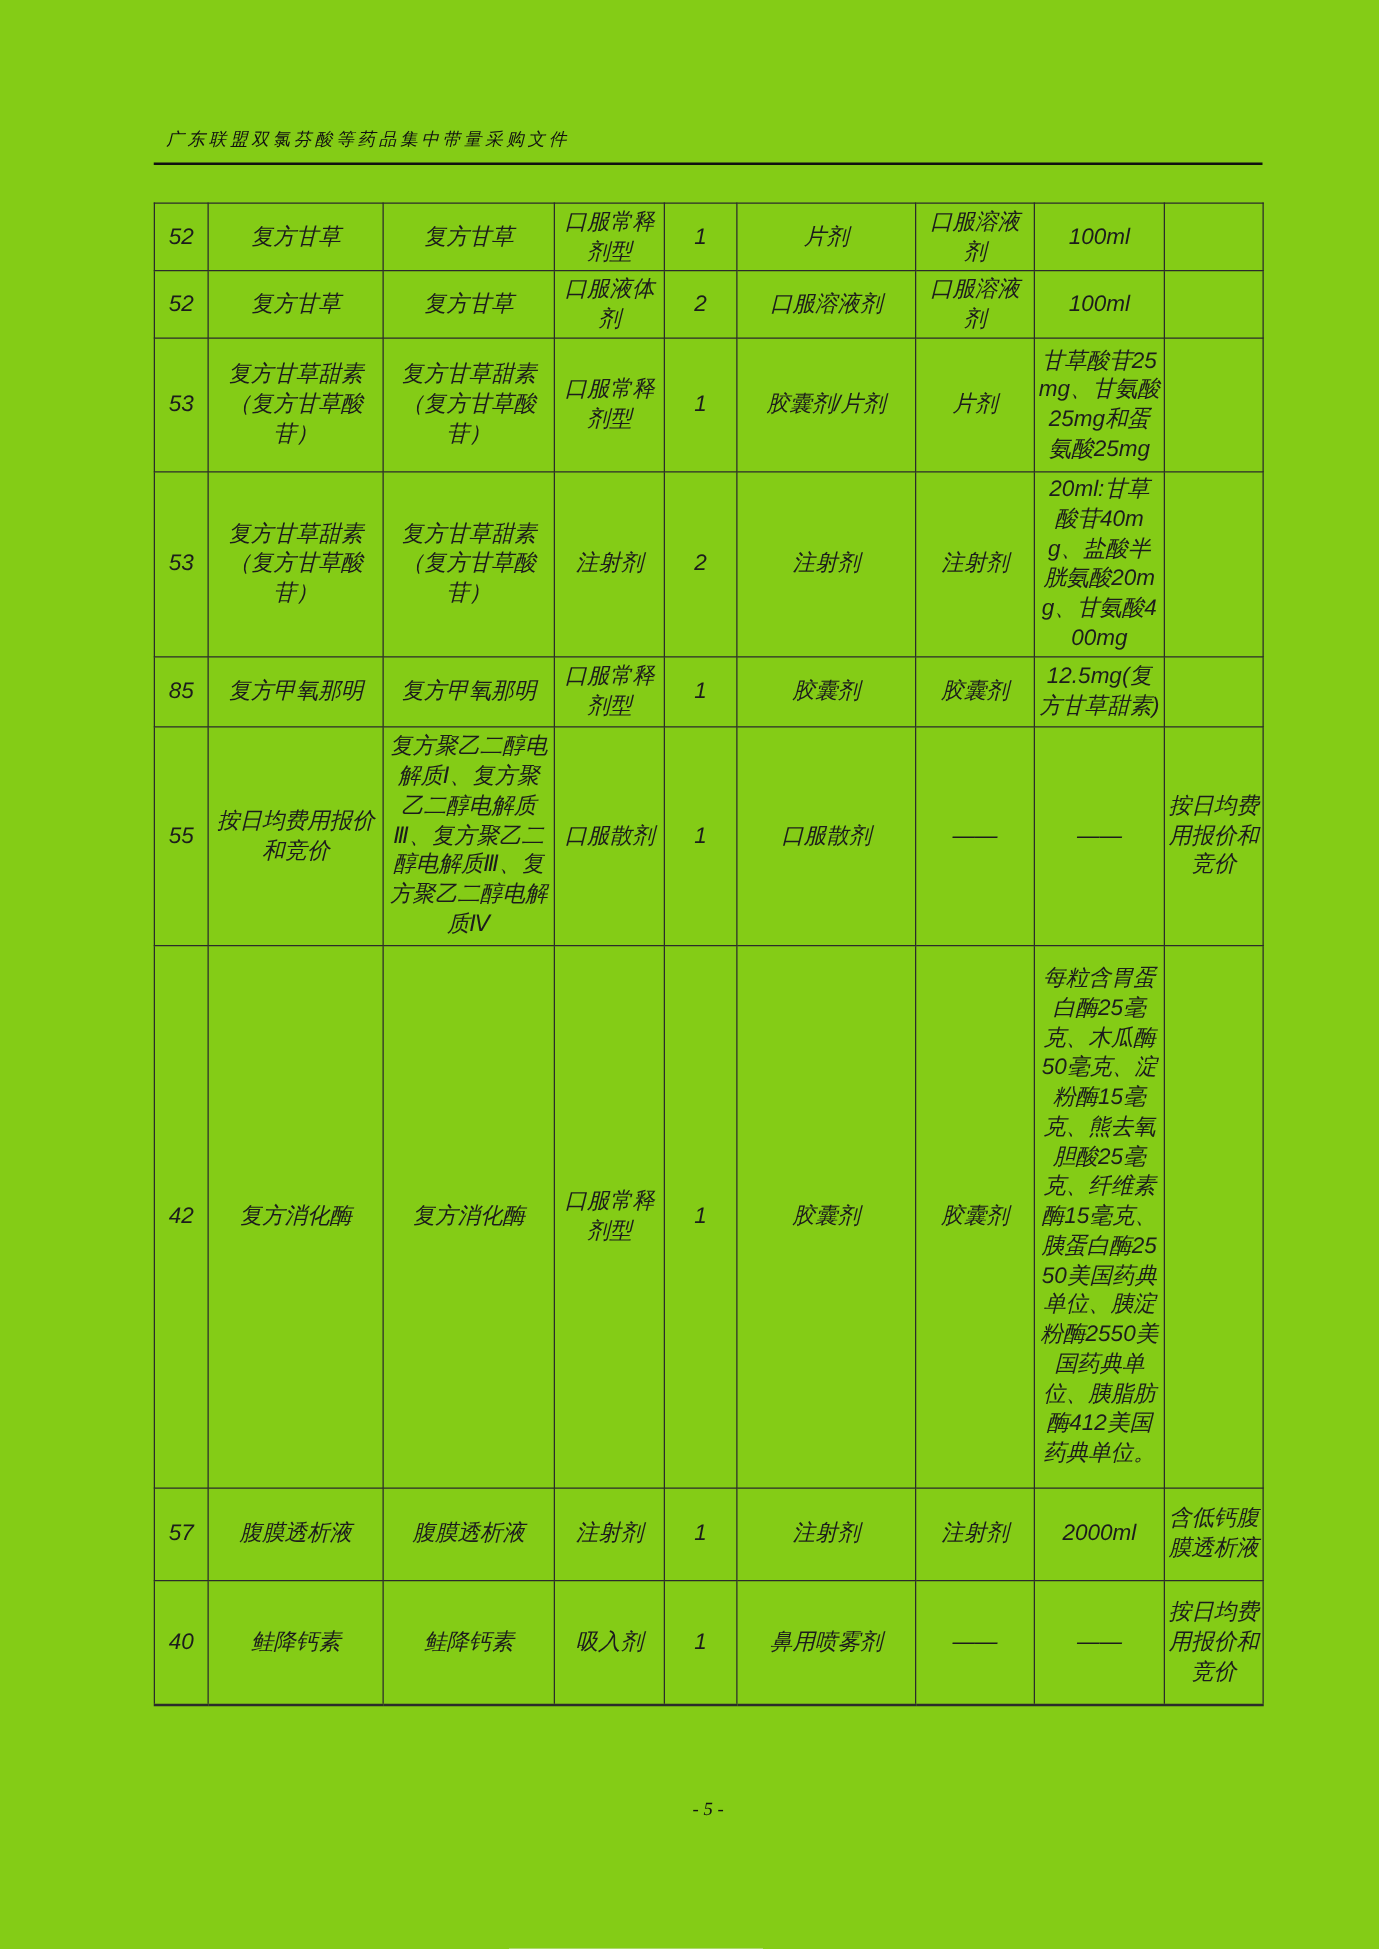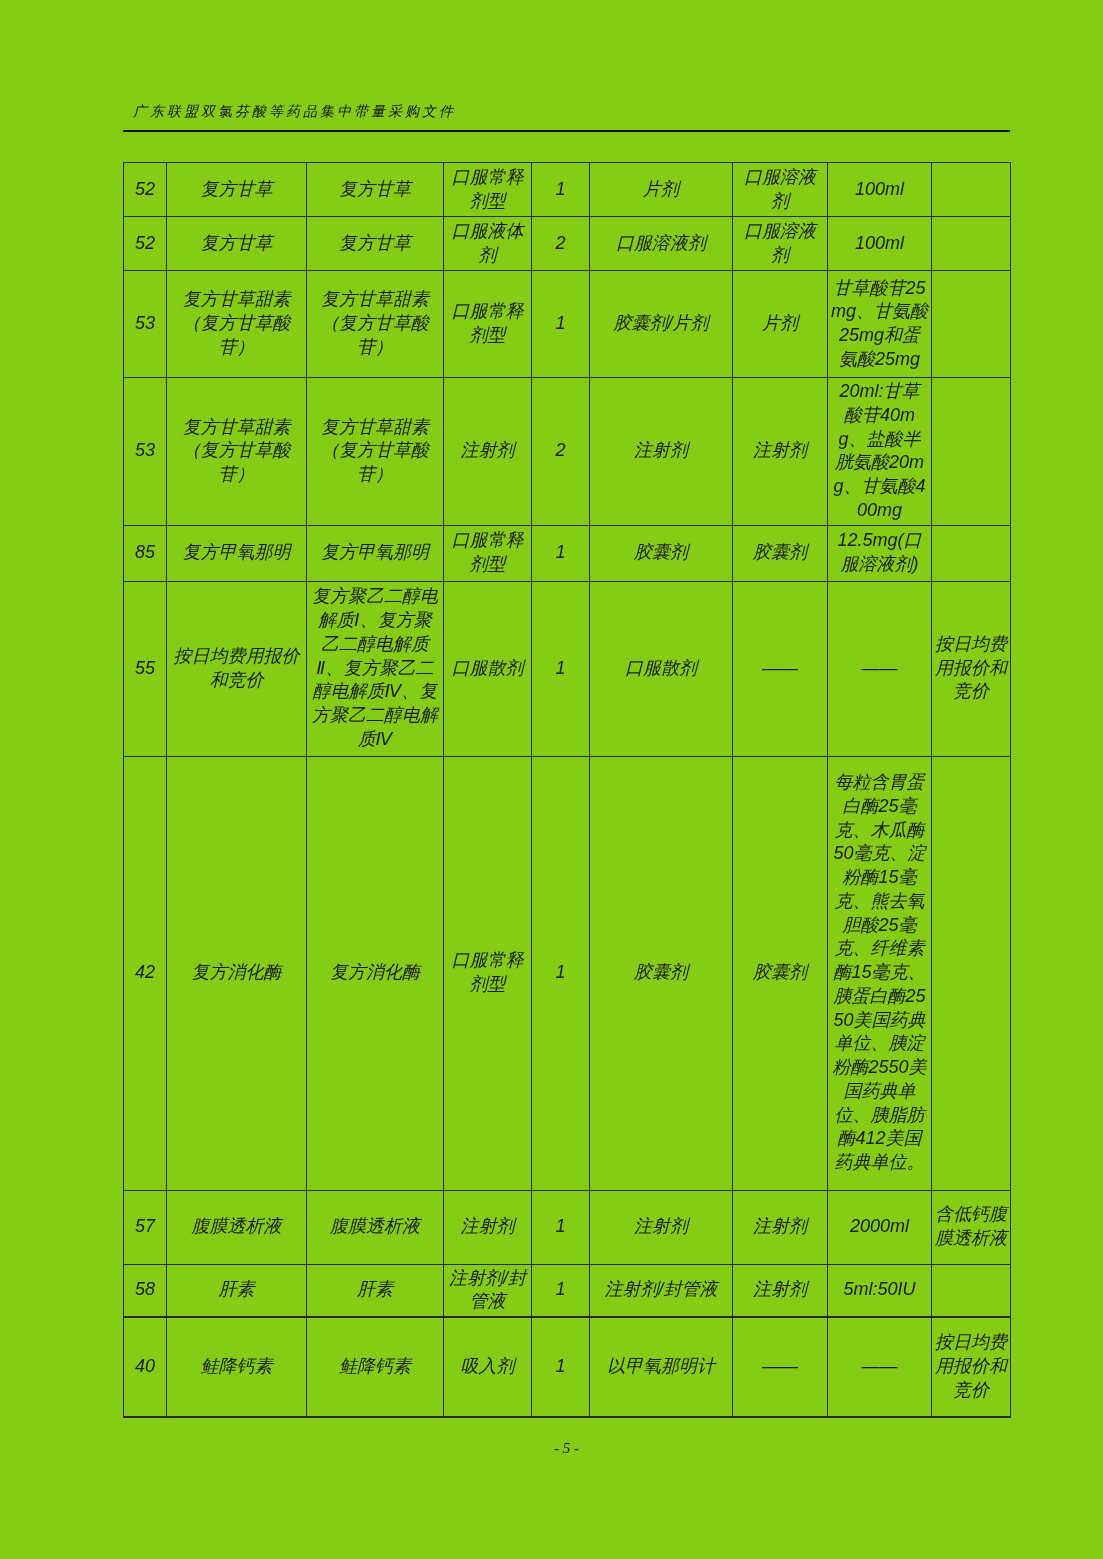--- a/index.html
+++ b/index.html
@@ -133,27 +133,27 @@
           <td></td>
         </tr>
         <tr style="height: 56px;">
           <td>85</td>
           <td>复方甲氧那明</td>
           <td>复方甲氧那明</td>
           <td>口服常释剂型</td>
           <td>1</td>
           <td>胶囊剂</td>
           <td>胶囊剂</td>
-          <td>12.5mg(口服溶液剂)</td>
+          <td>12.5mg(复方甘草甜素)</td>
           <td></td>
         </tr>
         <tr style="height: 175px;">
           <td>55</td>
           <td>按日均费用报价和竞价</td>
-          <td>复方聚乙二醇电解质Ⅰ、复方聚乙二醇电解质Ⅱ、复方聚乙二醇电解质Ⅳ、复方聚乙二醇电解质Ⅳ</td>
+          <td>复方聚乙二醇电解质Ⅰ、复方聚乙二醇电解质Ⅲ、复方聚乙二醇电解质Ⅲ、复方聚乙二醇电解质Ⅳ</td>
           <td>口服散剂</td>
           <td>1</td>
           <td>口服散剂</td>
           <td>——</td>
           <td>——</td>
           <td>按日均费用报价和竞价</td>
         </tr>
         <tr style="height: 434px;">
           <td>42</td>
           <td>复方消化酶</td>
@@ -169,38 +169,27 @@
           <td>57</td>
           <td>腹膜透析液</td>
           <td>腹膜透析液</td>
           <td>注射剂</td>
           <td>1</td>
           <td>注射剂</td>
           <td>注射剂</td>
           <td>2000ml</td>
           <td>含低钙腹膜透析液</td>
         </tr>
-        <tr style="height: 51px;">
-          <td>58</td>
-          <td>肝素</td>
-          <td>肝素</td>
-          <td>注射剂/封管液</td>
-          <td>1</td>
-          <td>注射剂/封管液</td>
-          <td>注射剂</td>
-          <td>5ml:50IU</td>
-          <td></td>
-        </tr>
         <tr style="height: 100px;">
           <td>40</td>
           <td>鲑降钙素</td>
           <td>鲑降钙素</td>
           <td>吸入剂</td>
           <td>1</td>
-          <td>以甲氧那明计</td>
+          <td>鼻用喷雾剂</td>
           <td>——</td>
           <td>——</td>
           <td>按日均费用报价和竞价</td>
         </tr>
       </tbody>
   </table>
 
   <div class="doc-footer">- 5 -</div>
 
 </div>

